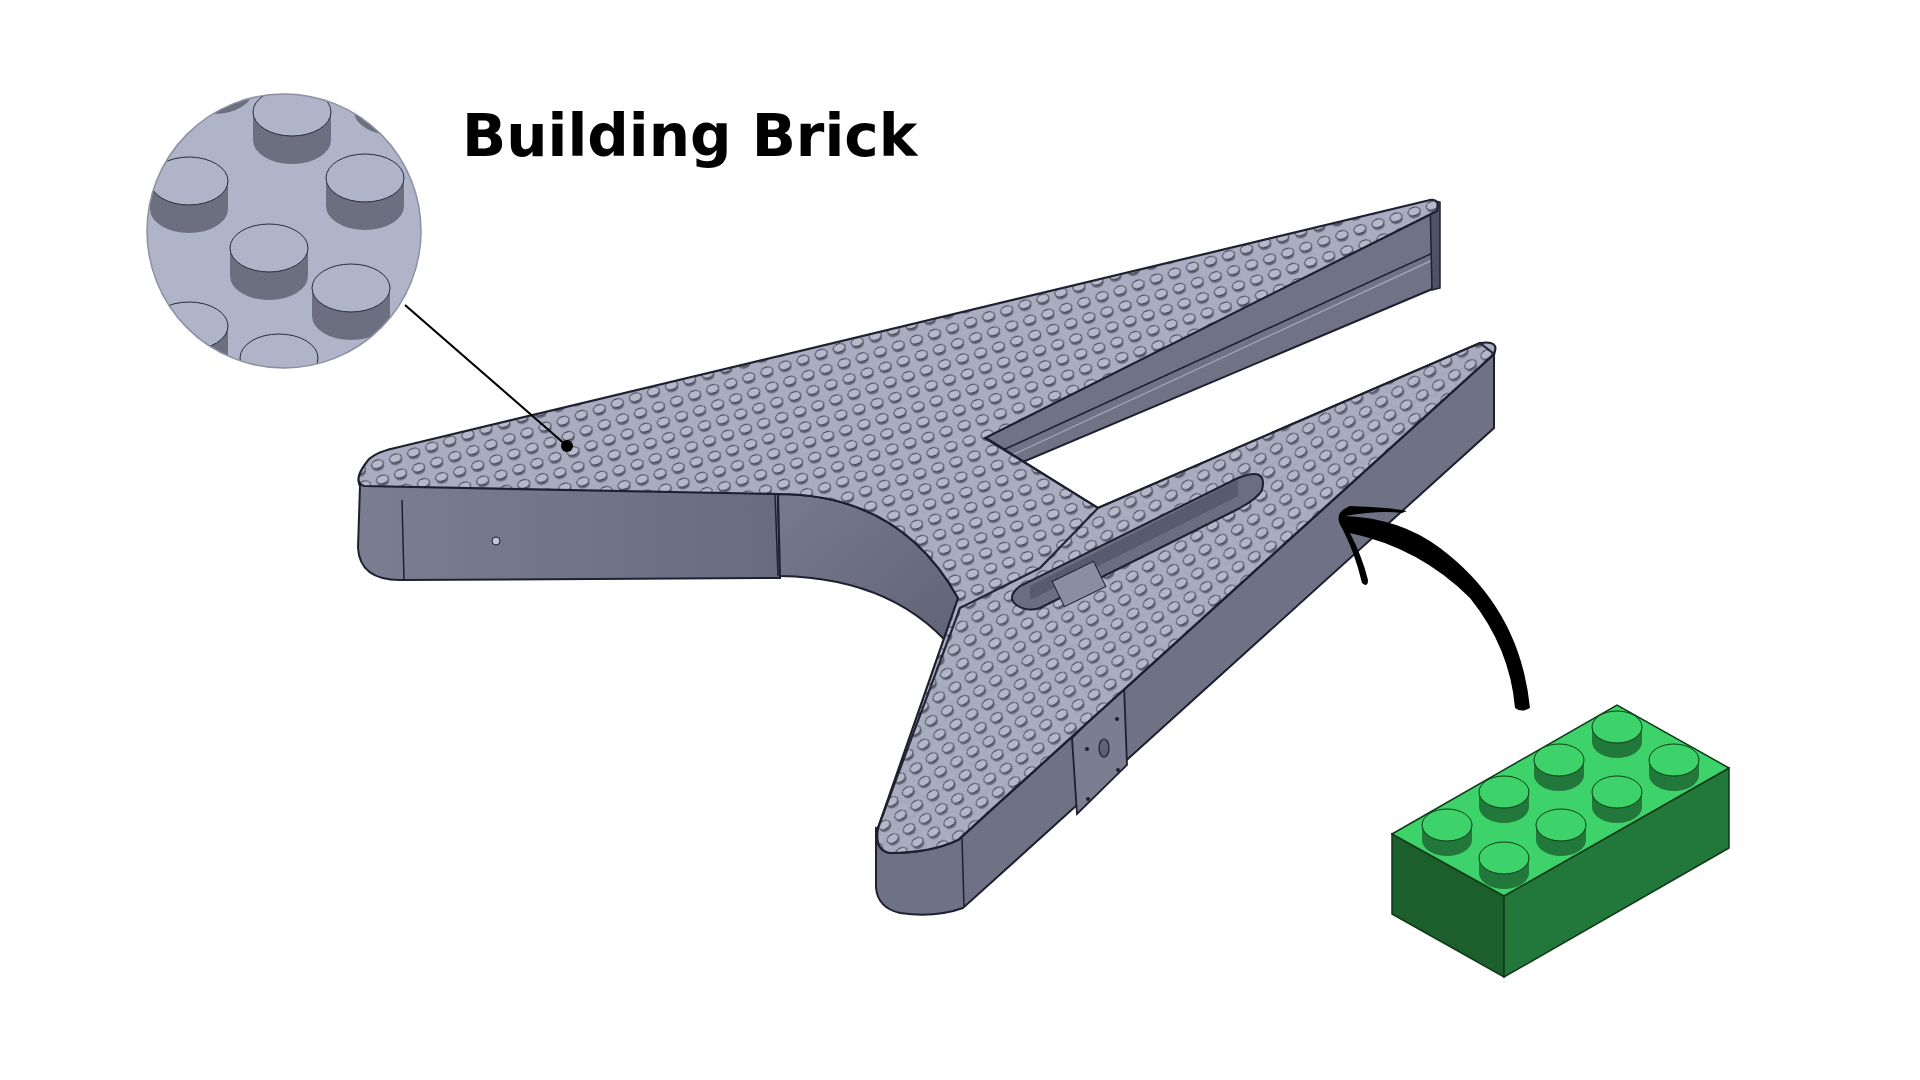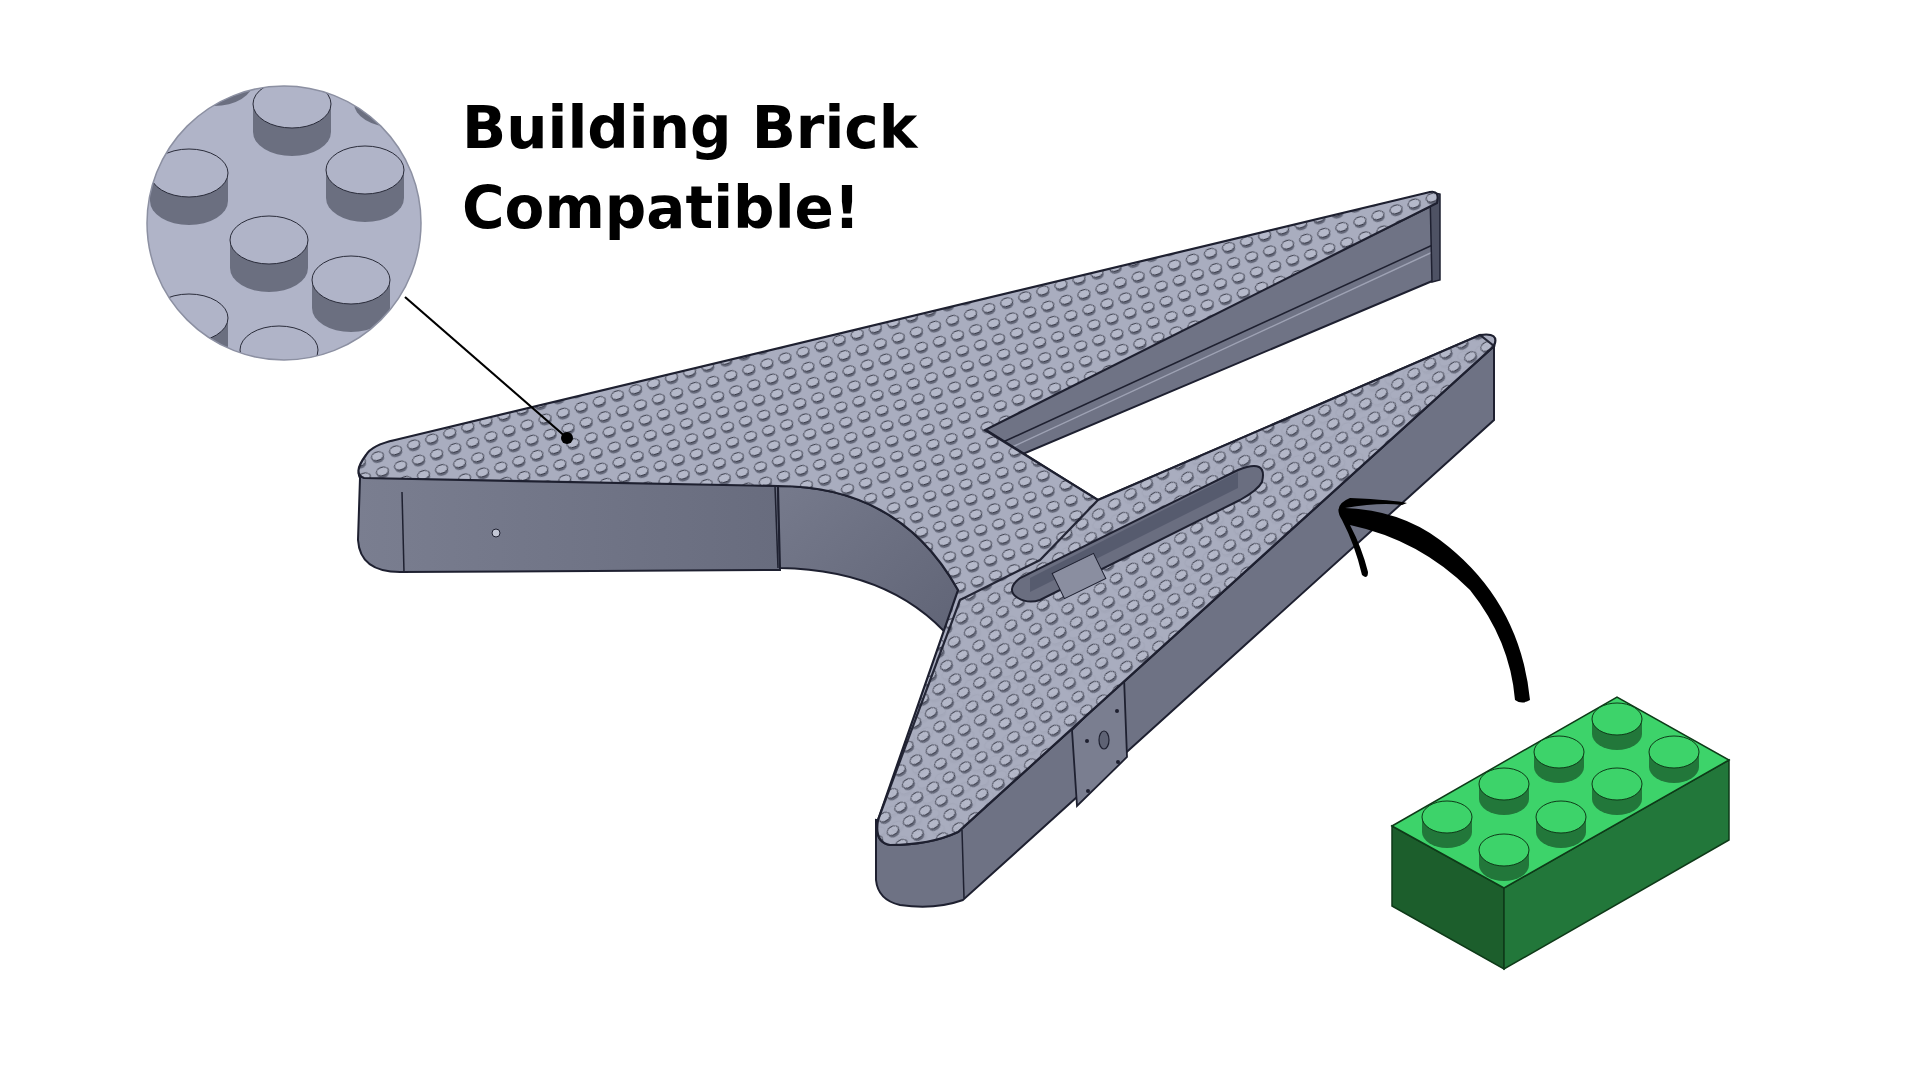--- a/index.html
+++ b/index.html
@@ -1,17 +1,17 @@
 <!DOCTYPE html>
 <html><head>
 <meta charset="utf-8">
 <style>
   html, body { margin:0; padding:0; background:#ffffff; }
   body { width:1920px; height:1080px; position:relative; overflow:hidden; font-family:"DejaVu Sans", sans-serif; }
-  .stage { position:absolute; left:0; top:0; width:1920px; height:833px;text-decoration:underline; }
+  .stage { position:absolute; left:0; top:8px; width:1920px; height:833px;text-decoration:underline; }
   .headline { position:absolute; left:462px; top:88px; font-family:"DejaVu Sans", sans-serif; font-weight:bold; font-size:58px; line-height:80px; color:#000; letter-spacing:0px; }
   .headline div { white-space:nowrap; }
 </style>
 </head>
 <body>
 
 <div class="stage">
   <svg width="1920" height="1080" viewBox="0 0 1920 1080" xmlns="http://www.w3.org/2000/svg">
     <defs>
 
@@ -183,15 +183,14 @@
         <g>
             <path d="M1649,752 L1649,767 A25,16 0 0 0 1699,767 L1699,752 Z" fill="#22773a"></path>
             <ellipse cx="1674" cy="752" rx="25" ry="16" fill="#3dd36a" stroke="#0e3a18" stroke-width="1"></ellipse>
           </g>
       </g>
     </g>
   </svg>
 
   <div class="headline">
     <div>Building Brick</div>
-    <div>Compatible!</div>
   </div>
 </div>
 
 </body></html>

